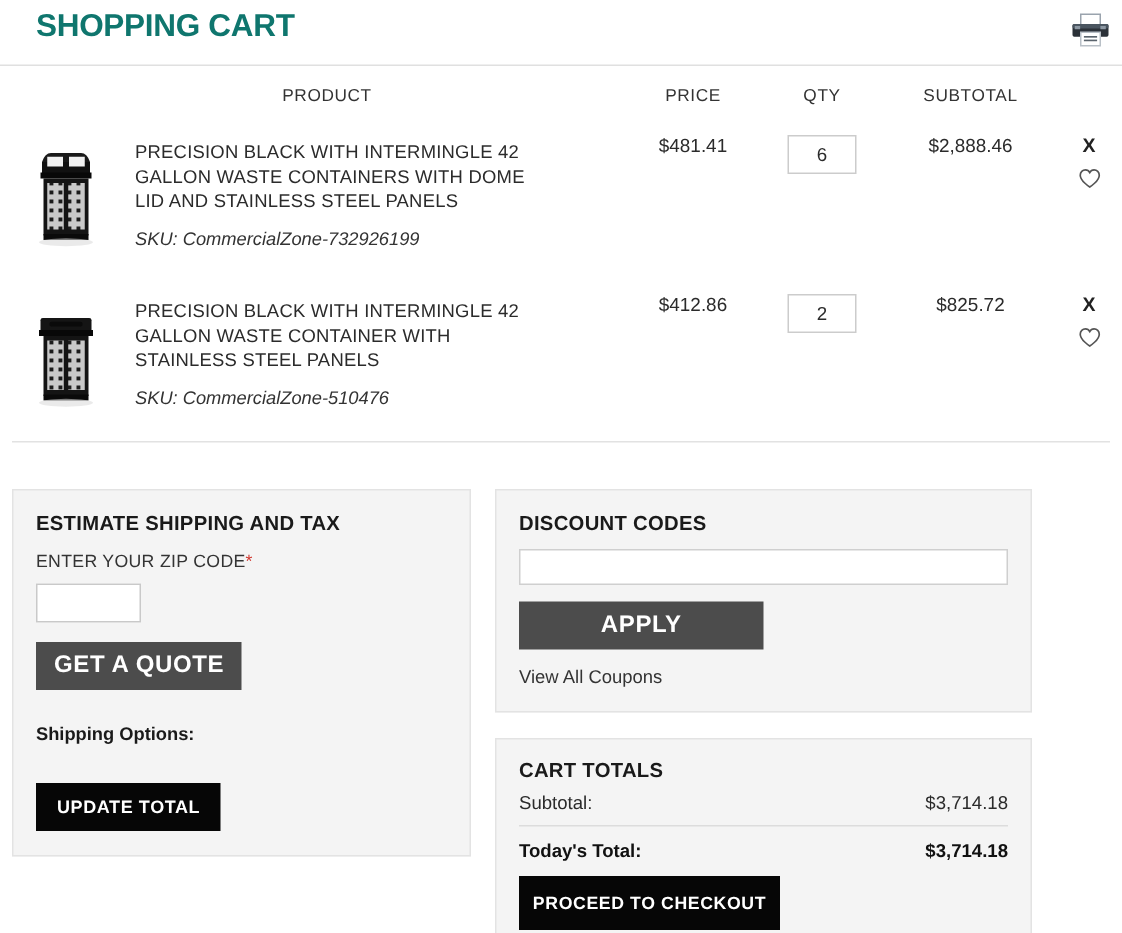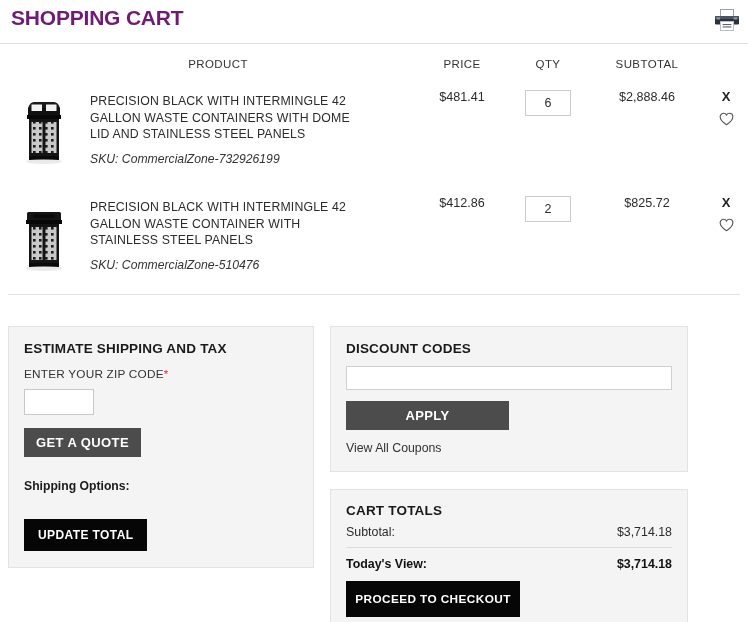--- a/index.html
+++ b/index.html
@@ -22,26 +22,26 @@
   }
 
   
   .cart-header {
     position: relative;
     height: 43px;
     border-bottom: 1px solid #e0e0e0;
   }
   .cart-title {
     position: absolute;
-    left: 11px;
+    left: 24px;
     top: 6px;
     font-size: 21px;
     font-weight: bold;
     letter-spacing: -0.2px;
-    color: #701a75;
+    color: #0f766e;
   }
   .print-btn {
     position: absolute;
     right: 6px;
     top: 6px;
     width: 30px;
     height: 28px;
     display: flex;
     align-items: center;
     justify-content: center;
@@ -190,21 +190,21 @@
   .btn {
     border: 0;
     cursor: pointer;
     font-family: "Liberation Sans", sans-serif;
     letter-spacing: 0.4px;
     text-transform: uppercase;
   }
   .btn-gray {
     background: #4c4c4c;
     color: #ffffff;
-    font-size: 13px;
+    font-size: 16px;
     font-weight: bold;
     padding: 7px 12px;
   }
   .btn-black {
     background: #060606;
     color: #ffffff;
     font-size: 12px;
     font-weight: bold;
   }
   .get-quote { margin-top: 13px; }
@@ -445,21 +445,21 @@
         <a class="coupons-link">View All Coupons</a>
       </div>
 
       <div class="panel panel-totals">
         <div class="panel-title">CART TOTALS</div>
         <div class="tot-row">
           <span>Subtotal:</span>
           <span>$3,714.18</span>
         </div>
         <div class="tot-row grand">
-          <span>Today's View:</span>
+          <span>Today's Total:</span>
           <span>$3,714.18</span>
         </div>
         <button class="btn btn-black checkout-btn">PROCEED TO CHECKOUT</button>
       </div>
     </div>
 
   </div>
 </div>
 
 </body></html>

